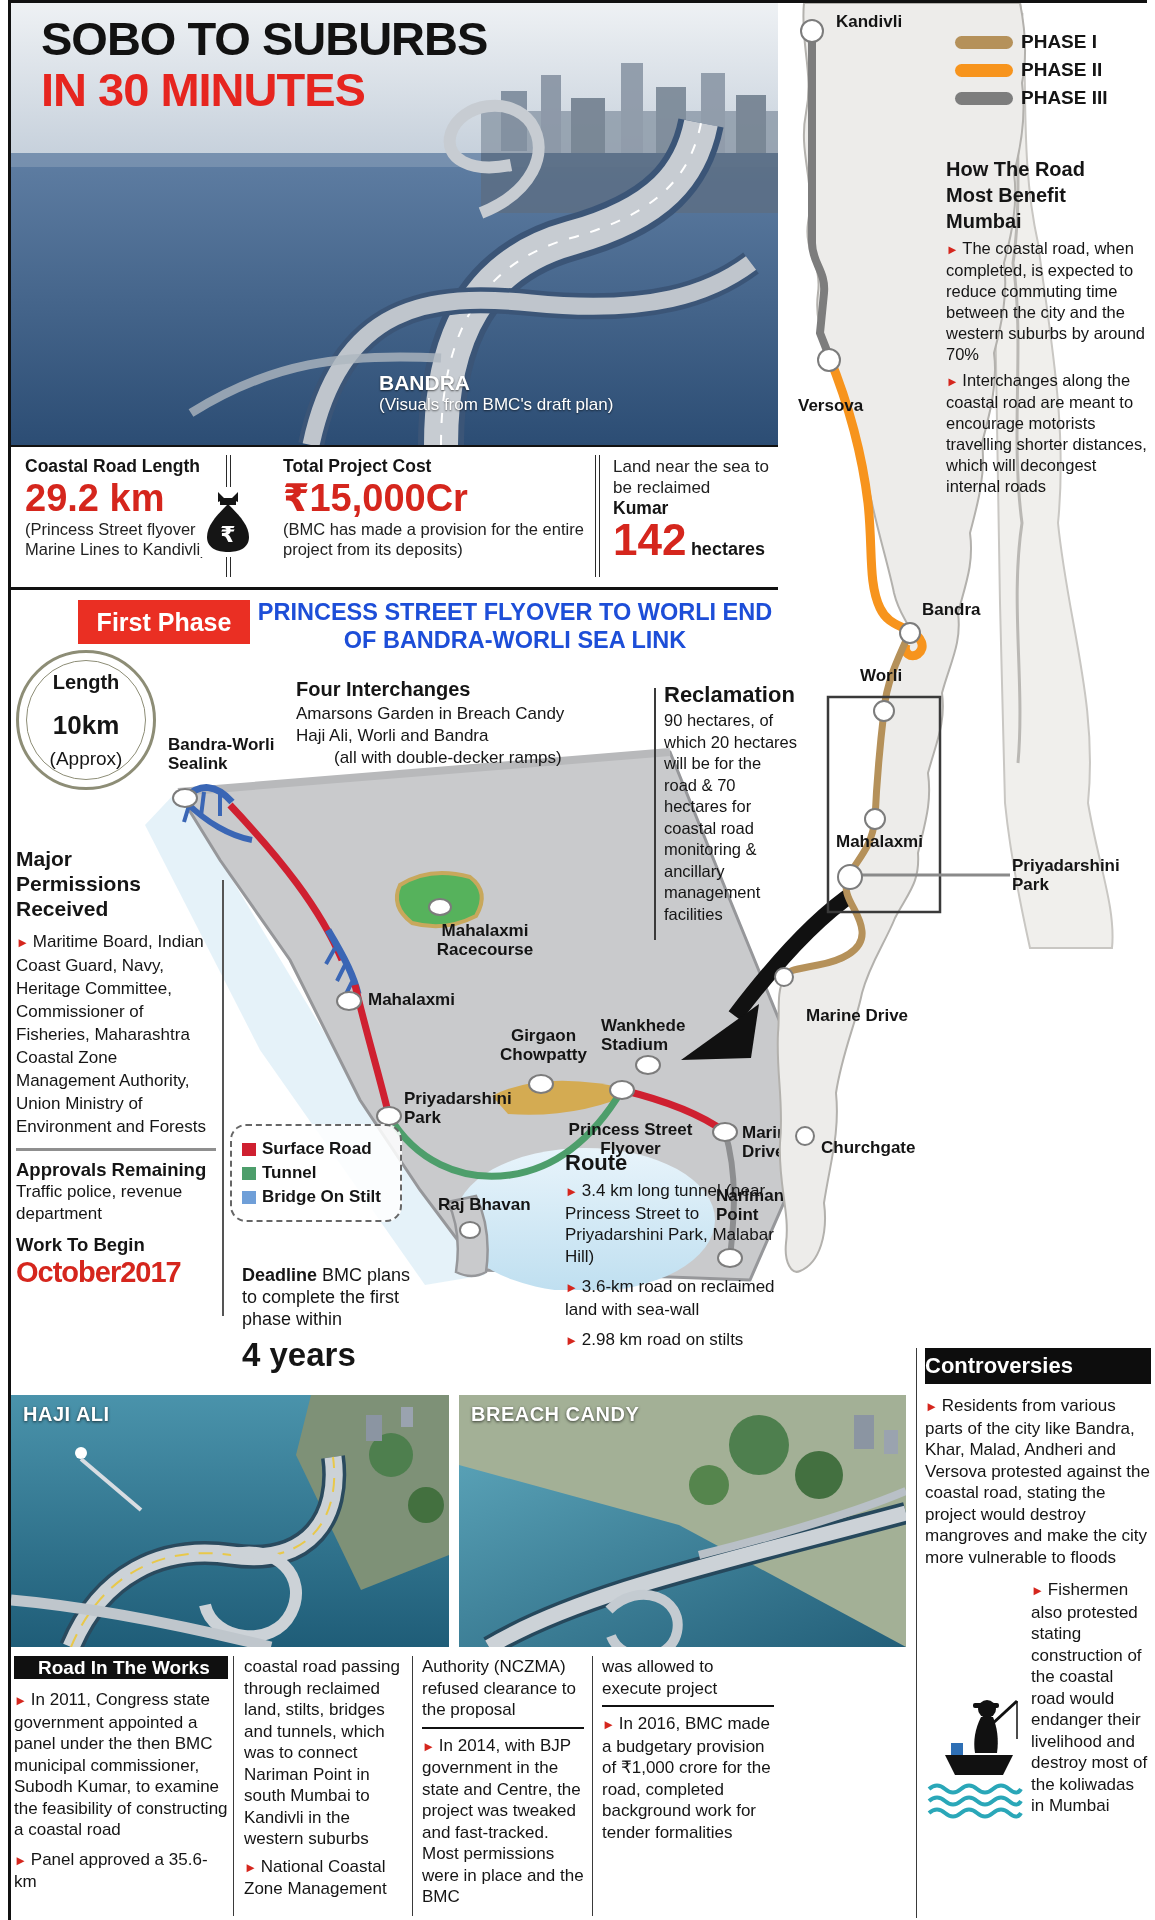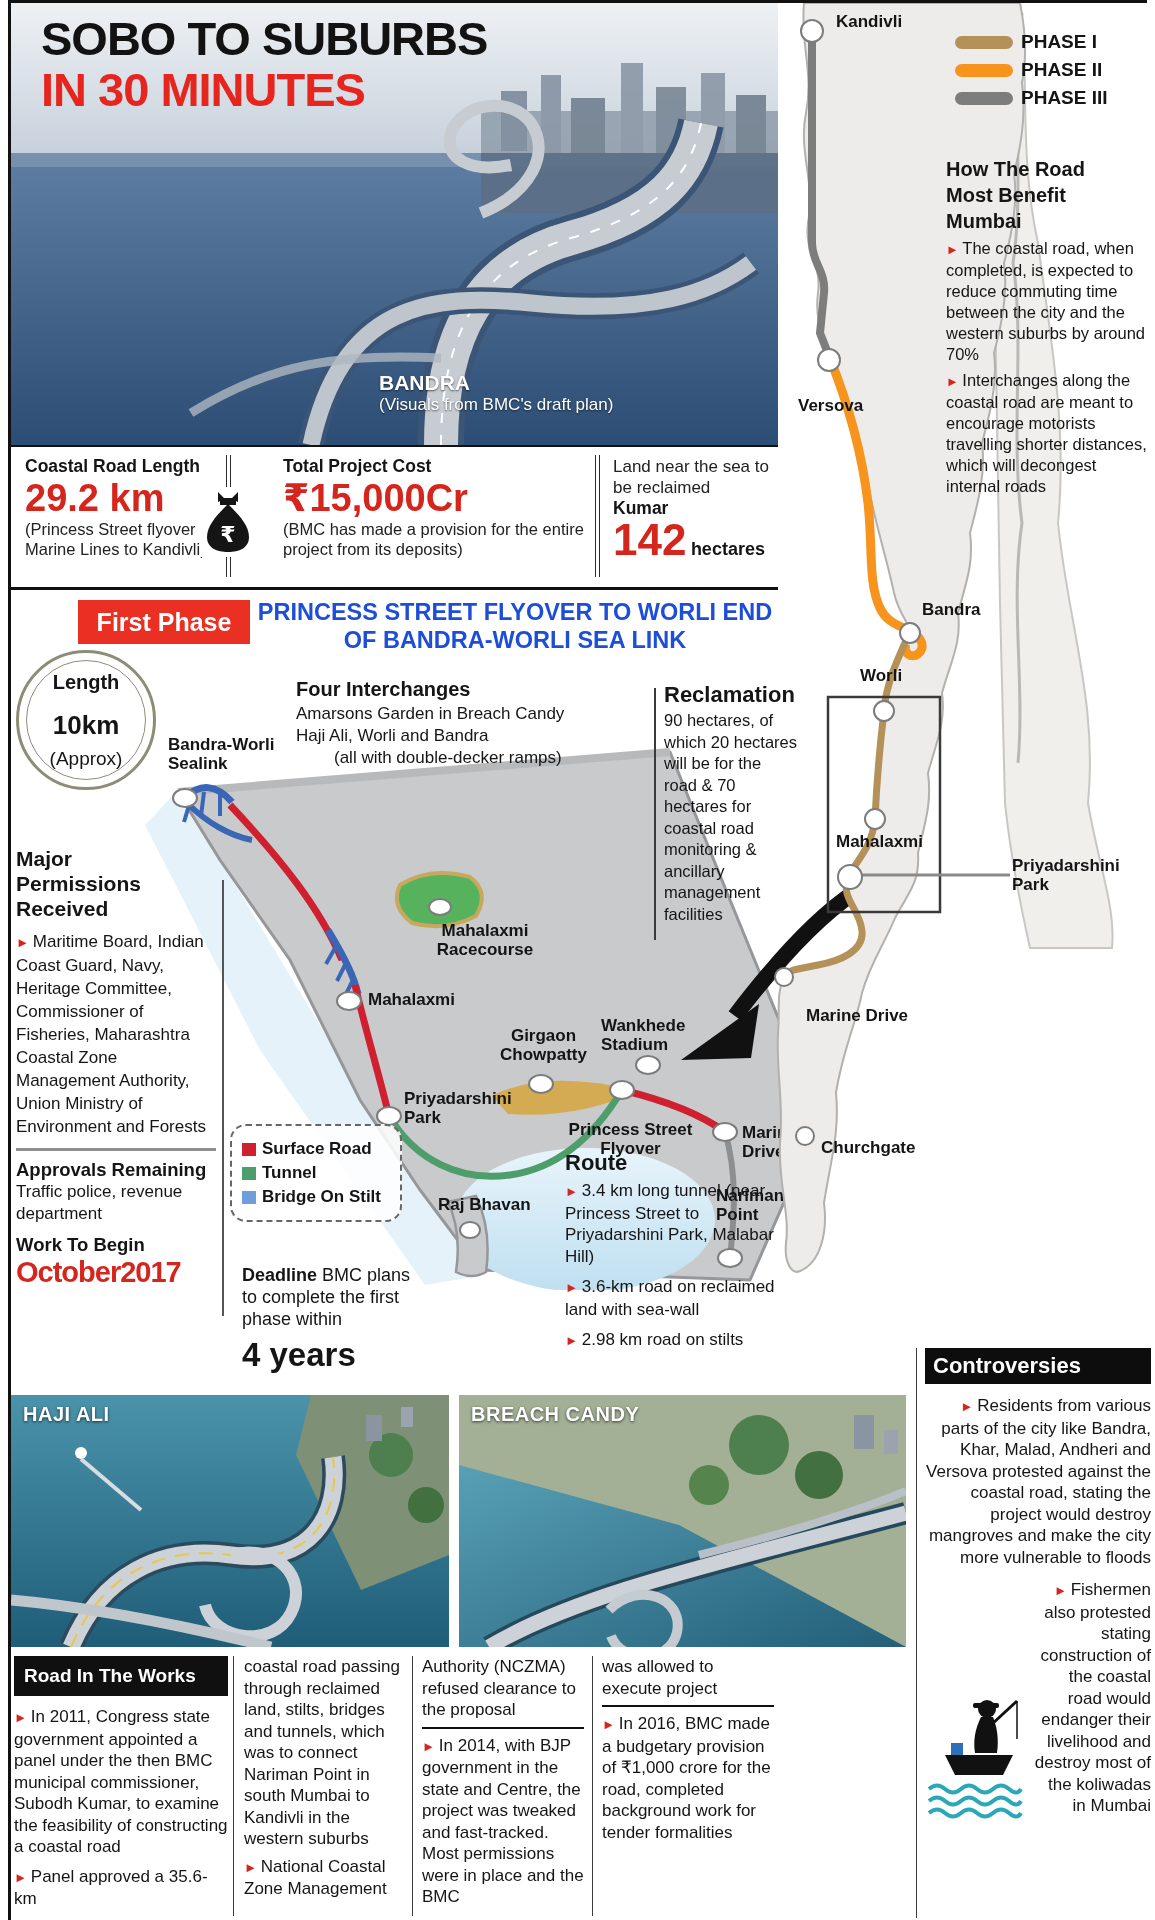--- a/index.html
+++ b/index.html
@@ -89,29 +89,29 @@
 
   
   .photo{position:absolute;top:1395px;height:252px;overflow:hidden;}
   .photo .plabel{position:absolute;left:12px;top:8px;color:#fff;font-size:20px;font-weight:bold;
                  text-shadow:0 1px 3px rgba(0,0,0,.7);letter-spacing:.5px;}
 
   
   .wcol{position:absolute;top:1656px;font-size:17px;line-height:21.5px;}
   .wcol .t{margin-bottom:6px;}
   .wcol hr{border:none;border-top:2px solid #111;margin:6px 0;}
-  #works-head{width:214px;height:40px;background:#101010;color:#fff;font-size:19px;font-weight:bold;
-              display:flex;align-items:center;padding-left:10px;box-sizing:border-box;margin-bottom:10px;}
+  #works-head{width:214px;height:23px;background:#101010;color:#fff;font-size:19px;font-weight:bold;
+              display:flex;align-items:center;padding-left:24px;box-sizing:border-box;margin-bottom:10px;}
   .wcol .b{margin-bottom:8px;}
 
   
   #controversies{left:925px;top:1348px;width:226px;}
   #contr-head{width:226px;height:36px;background:#0d0d0d;color:#fff;font-size:22px;font-weight:bold;
-              display:flex;align-items:center;padding-left:8px;box-sizing:border-box;}
-  #controversies .t{font-size:17px;line-height:21.5px;margin-top:11px;text-align:right;}
+              display:flex;align-items:center;box-sizing:border-box;}
+  #controversies .t{font-size:17px;line-height:21.5px;margin-top:11px;}
   #fisher{float:left;margin:102px 6px 0 0;}
 </style>
 </head>
 <body>
 
 <div id="page">
 
   <div class="hline" style="left:8px;top:0;width:1139px;height:3px;"></div>
   <div class="hline" style="left:8px;top:0;width:3px;height:1920px;"></div>
 

